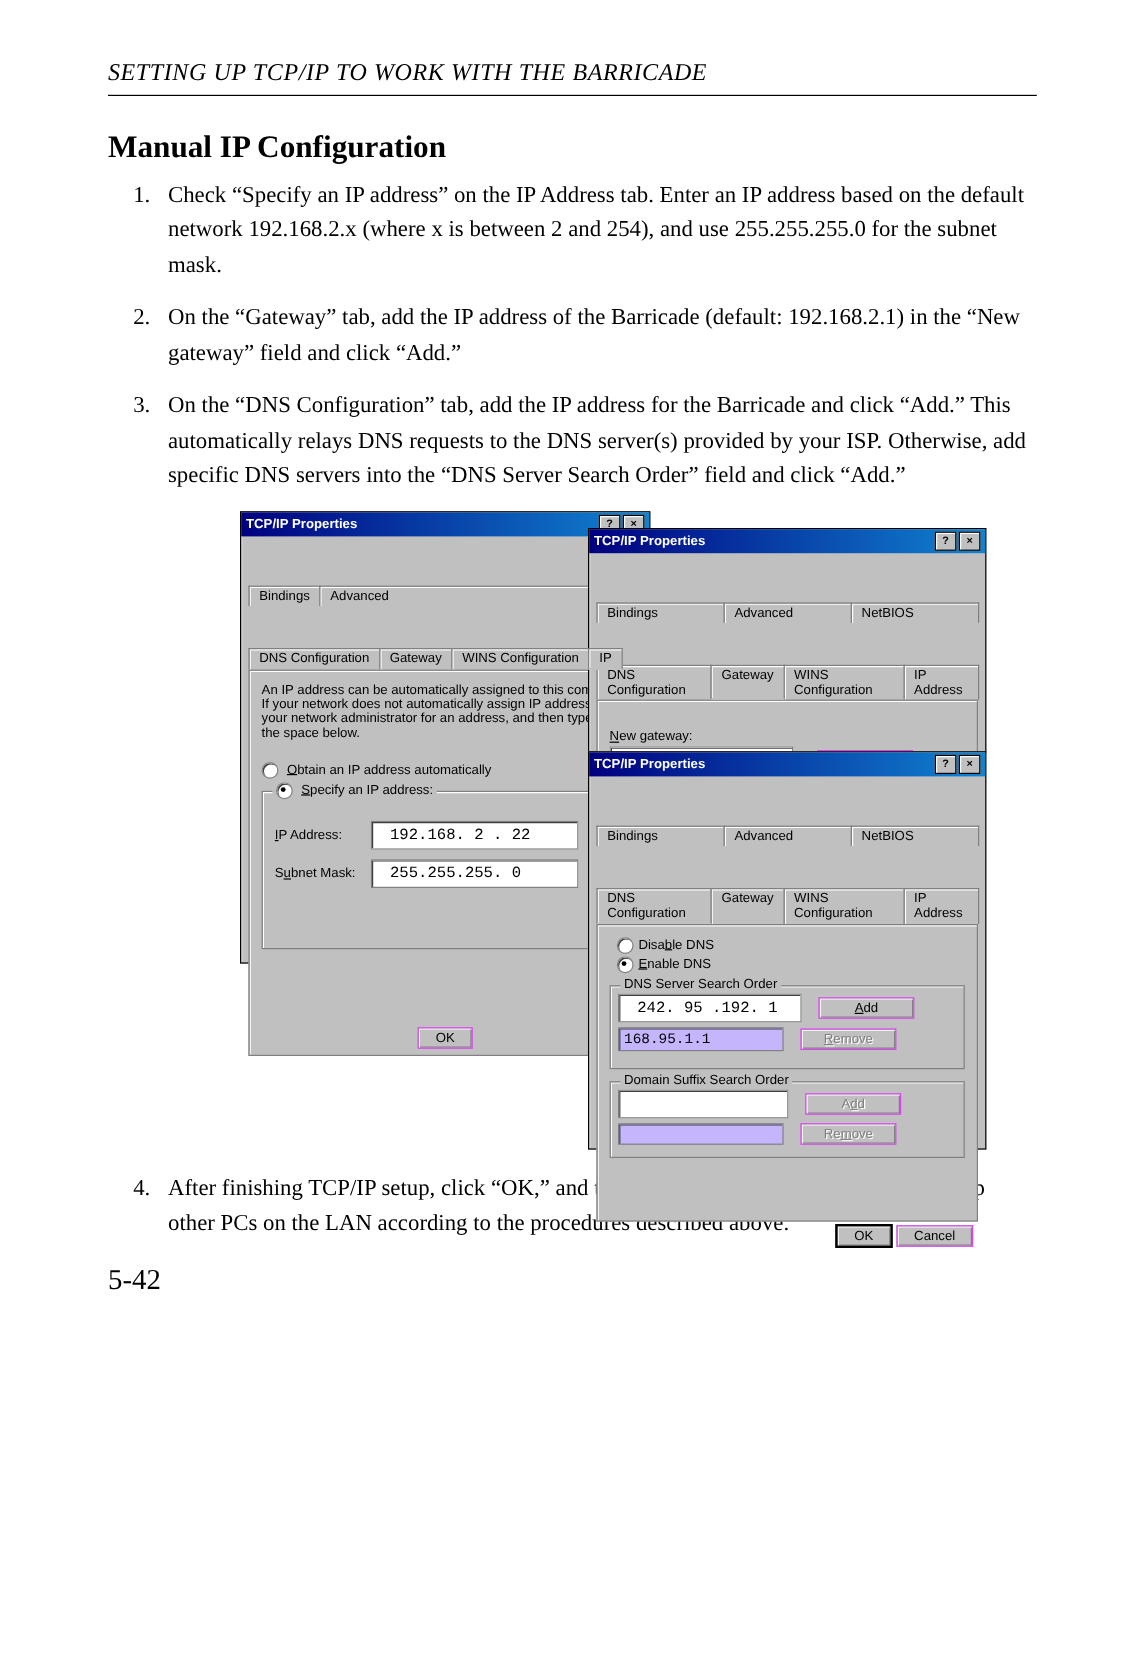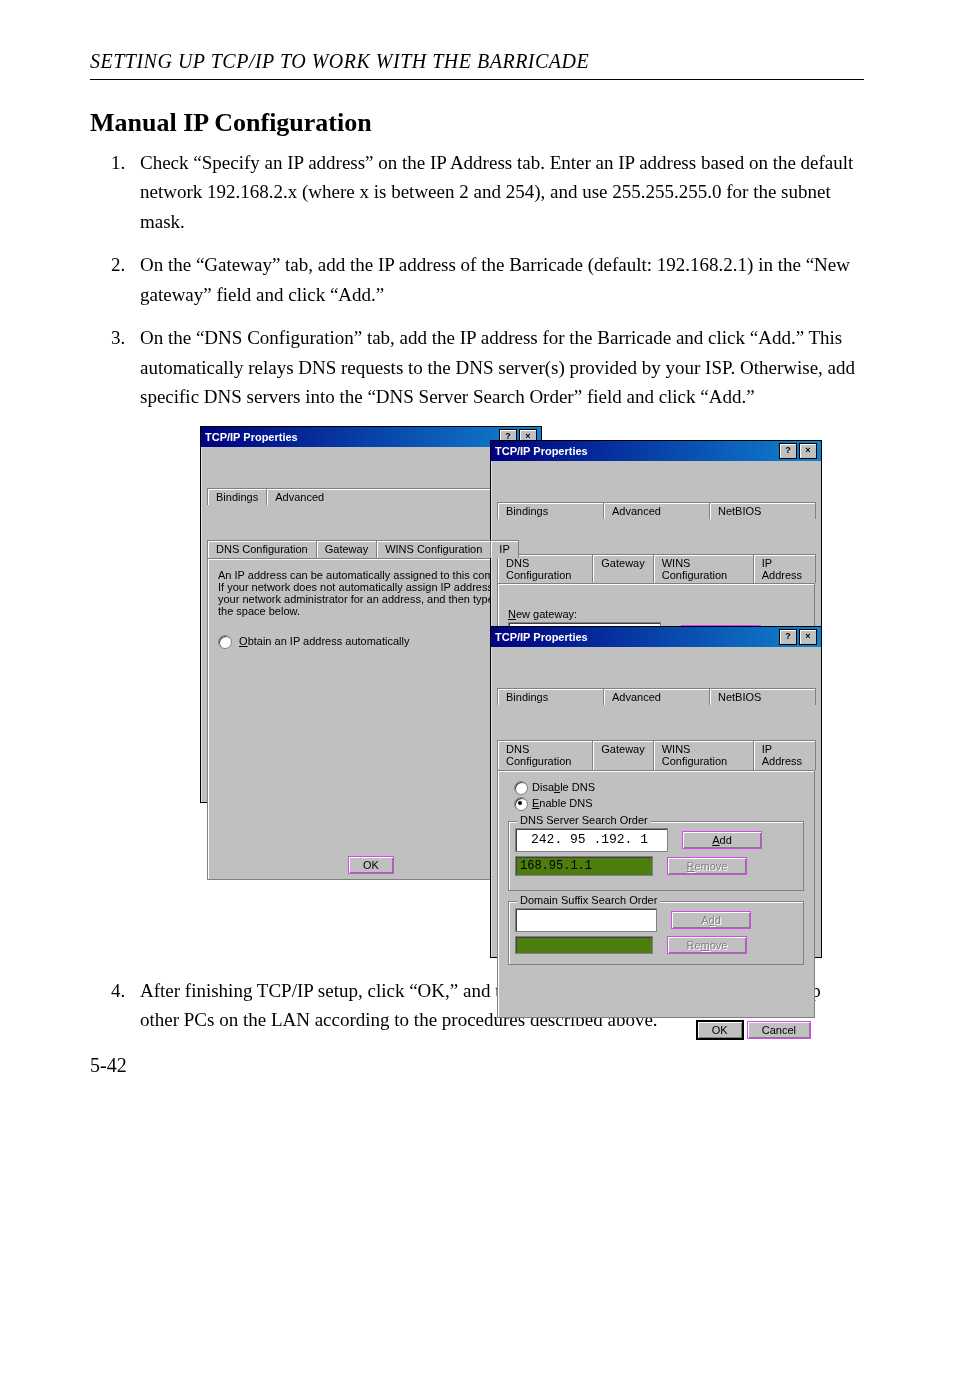--- a/index.html
+++ b/index.html
@@ -185,29 +185,29 @@
     padding: 2px 14px;
     font-size: 11px;
     text-align:center;
     min-width:50px;
   }
   .btn.disabled {
     color: #808080;
     text-shadow: 1px 1px 0 #fff;
   }
   .listbox {
-    background:#4d7c0f;
+    background:#c4b5fd;
     border:1px solid #808080;
     box-shadow: inset 1px 1px 0 #404040;
     padding:2px 4px;
     font-family:'Courier New', monospace;
     font-size:12px;
   }
   .page-num {
-    font-size: 20px;
+    font-size: 24px;
     margin-top: 20px;
   }
   .underline-letter { text-decoration: underline; }
 </style>
 </head>
 <body>
 
 <div class="page">
   <div class="running-head">SETTING UP TCP/IP TO WORK WITH THE BARRICADE</div>
   <hr class="rule">
@@ -248,20 +248,34 @@
           <div class="static" style="white-space:pre-line;">An IP address can be automatically assigned to this com
 If your network does not automatically assign IP address
 your network administrator for an address, and then type
 the space below.</div>
 
           <div style="margin-top:18px;">
             <span class="radio"></span>
             <span class="static"><span class="underline-letter">O</span>btain an IP address automatically</span>
           </div>
 
+          <div class="groupbox" style="margin-top:10px;height:110px;">
+            <span class="group-title">
+              <span class="radio checked"></span>
+              <span><span class="underline-letter">S</span>pecify an IP address:</span>
+            </span>
+            <div class="field-row" style="margin-top:14px;">
+              <span class="field-label"><span class="underline-letter">I</span>P Address:</span>
+              <span class="ip-input">192.168. 2 . 22</span>
+            </div>
+            <div class="field-row">
+              <span class="field-label">S<span class="underline-letter">u</span>bnet Mask:</span>
+              <span class="ip-input">255.255.255. 0</span>
+            </div>
+          </div>
 
           <div style="position:absolute;bottom:8px;left:0;right:0;text-align:center;">
             <span class="btn">OK</span>
           </div>
         </div>
       </div>
     </div>
 
     <div class="win" style="left:290px;top:14px;width:330px;height:185px;">
       <div class="titlebar">

